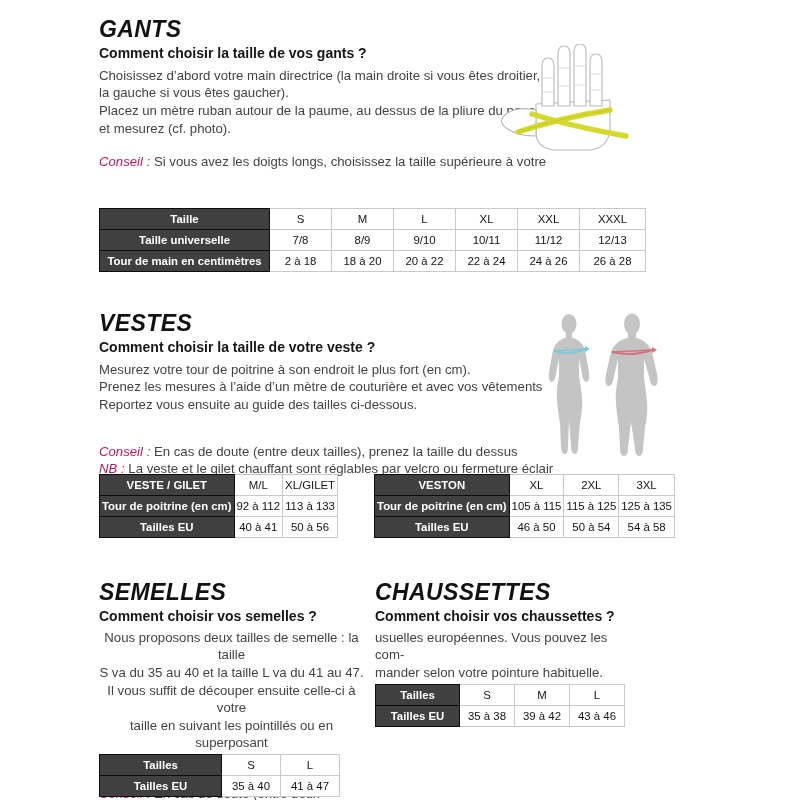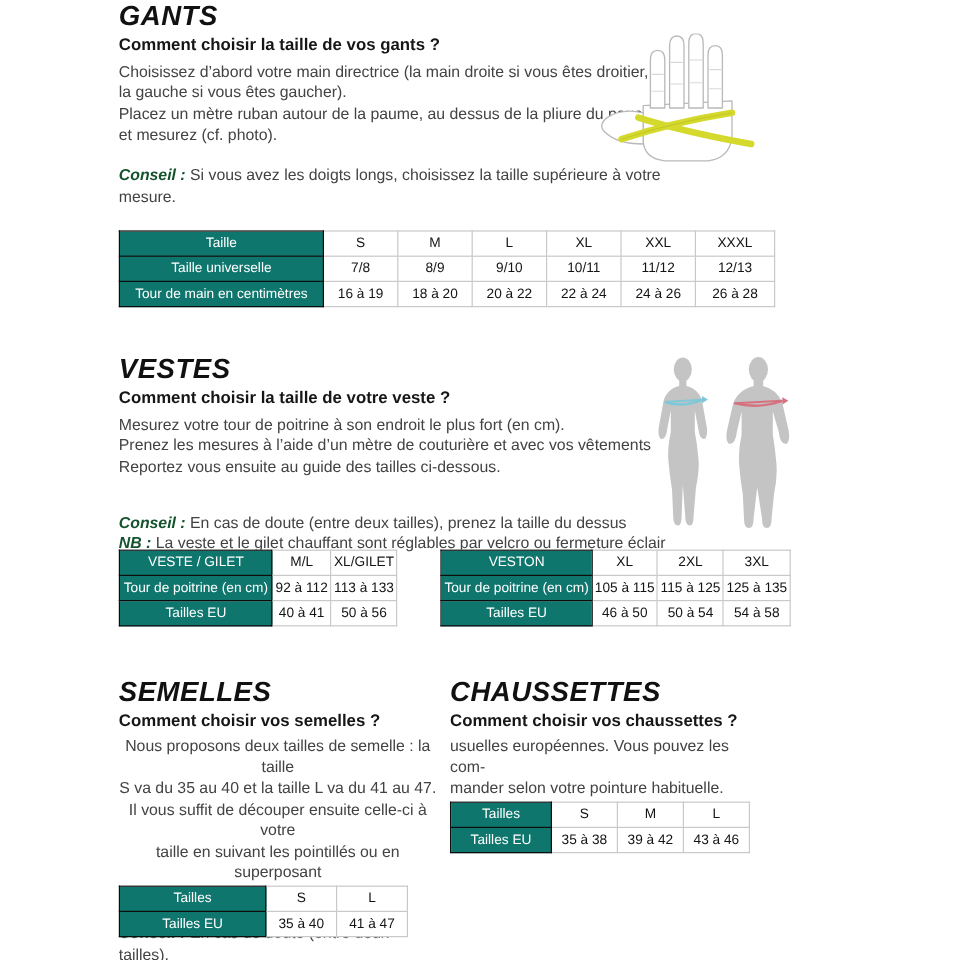--- a/index.html
+++ b/index.html
@@ -9,21 +9,21 @@
     height: 800px;
     background: #ffffff;
     font-family: "Liberation Sans", sans-serif;
     color: #3b3b3b;
     overflow: hidden;
     position: relative;
   }
 
   .page {
     position: absolute;
-    left: 0; top: 0;
+    left: 0; top: 16px;
     width: 800px; height: 560px;
   }
 
   
   .section-title {
     font-size: 23px;
     font-weight: bold;
     font-style: italic;
     color: #111111;
     letter-spacing: 0.4px;
@@ -44,23 +44,23 @@
     line-height: 1.33;
   }
 
   .note-text {
     font-size: 13.2px;
     color: #434343;
     line-height: 1.35;
   }
 
   .note-lead {
-    font-weight: bold;
+    font-weight: normal;
     font-style: italic;
-    color: #14532d;
+    color: #be185d;
   }
 
   
   table.sz {
     border-collapse: collapse;
     table-layout: fixed;
     background: #ffffff;
   }
 
   table.sz td {
@@ -69,24 +69,24 @@
     text-align: center;
     vertical-align: middle;
     font-size: 11.4px;
     color: #1d1d1d;
     font-weight: bold;
     padding: 0 2px;
     white-space: nowrap;
   }
 
   table.sz td.hd {
-    background: #0f766e;
+    background: #404040;
     color: #ffffff;
     border: 1px solid #0d0d0d;
-    font-weight: normal;
+    font-weight: bold;
   }
 
   table.sz td.val {
     font-weight: normal;
     color: #141414;
   }
 
   
   #gants-block   { position: absolute; left: 99px;  top: 2px;   width: 560px; }
   #gants-table   { position: absolute; left: 99px;  top: 192px; }
@@ -115,21 +115,20 @@
     <div class="section-title">GANTS</div>
     <div class="sub-title">Comment choisir la taille de vos gants ?</div>
     <div class="body-text" style="margin-top:4px;">
       <div>Choisissez d’abord votre main directrice (la main droite si vous êtes droitier,</div>
       <div>la gauche si vous êtes gaucher).</div>
       <div>Placez un mètre ruban autour de la  paume, au dessus de la pliure du pouce</div>
       <div>et mesurez (cf. photo).</div>
     </div>
     <div class="note-text" style="margin-top:16px;">
       <div><span class="note-lead">Conseil :</span><span> Si vous avez les doigts longs, choisissez la taille supérieure à votre</span></div>
-      <div>mesure.</div>
     </div>
   </div>
 
   <div id="hand-illu">
     <svg width="165" height="125" viewBox="0 0 165 125" xmlns="http://www.w3.org/2000/svg">
       <g fill="#ffffff" stroke="#b9b9b9" stroke-width="1.1" stroke-linejoin="round" stroke-linecap="round">
 
         <path d="M38 60 L38 88 Q38 104 56 106 L92 106 Q110 104 112 86 L112 56 Z"></path>
 
         <path d="M44 62 L44 22 Q44 14 50 14 Q56 14 56 22 L56 62 Z"></path>
@@ -185,21 +184,21 @@
       <td class="hd">Taille universelle</td>
       <td class="val">7/8</td>
       <td class="val">8/9</td>
       <td class="val">9/10</td>
       <td class="val">10/11</td>
       <td class="val">11/12</td>
       <td class="val">12/13</td>
     </tr>
     <tr>
       <td class="hd">Tour de main en centimètres</td>
-      <td class="val">16 à 19</td>
+      <td class="val">2 à 18</td>
       <td class="val">18 à 20</td>
       <td class="val">20 à 22</td>
       <td class="val">22 à 24</td>
       <td class="val">24 à 26</td>
       <td class="val">26 à 28</td>
     </tr>
   </tbody>
     </table>
 
   <div id="vestes-block">

